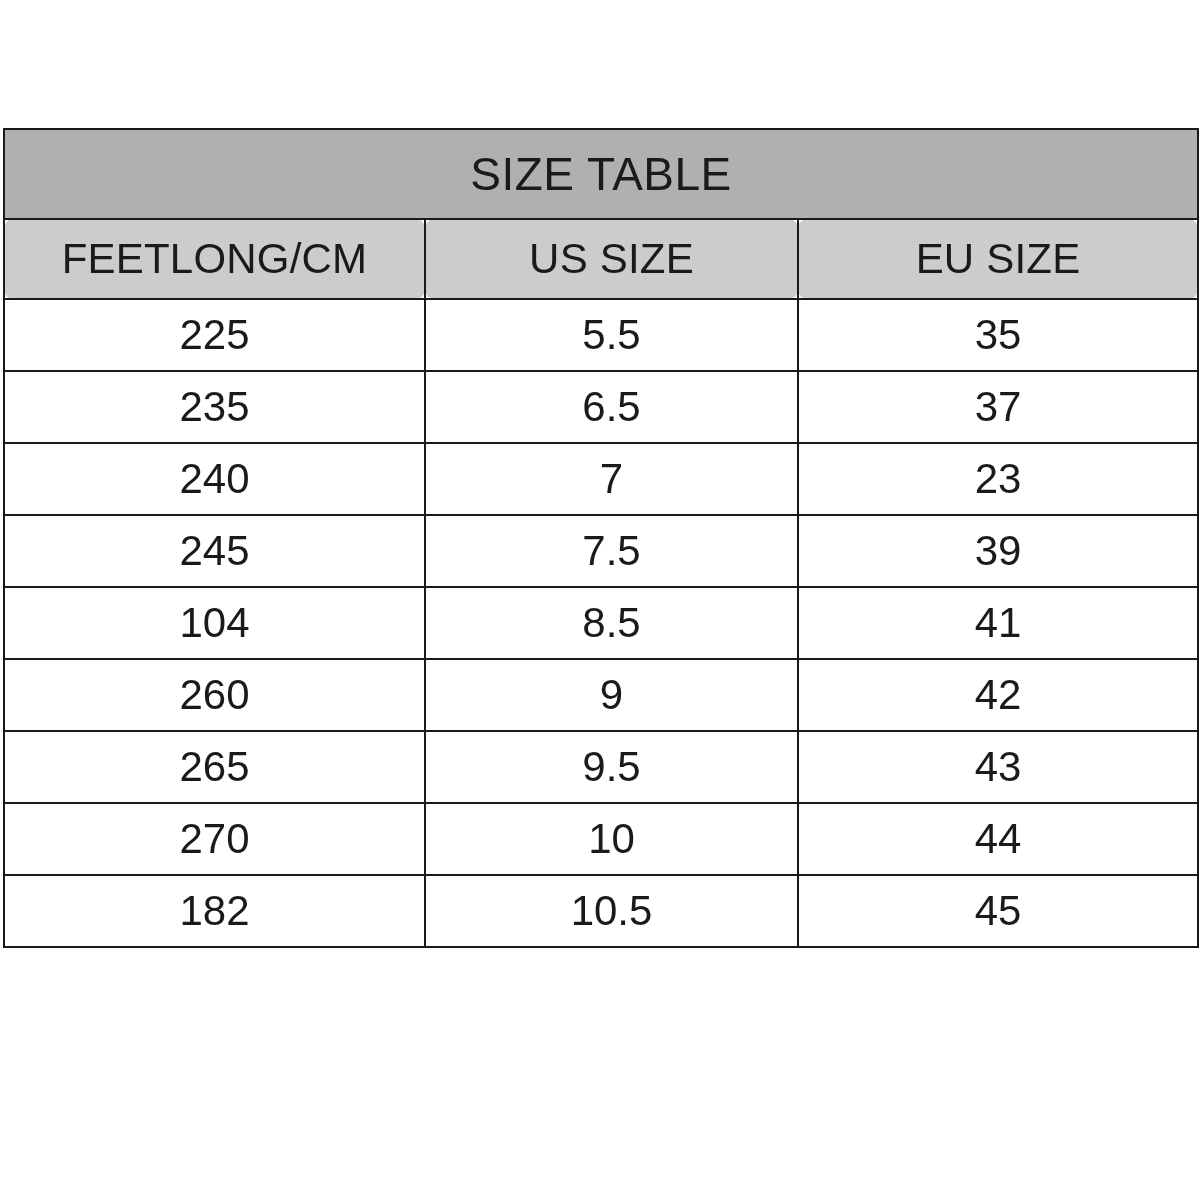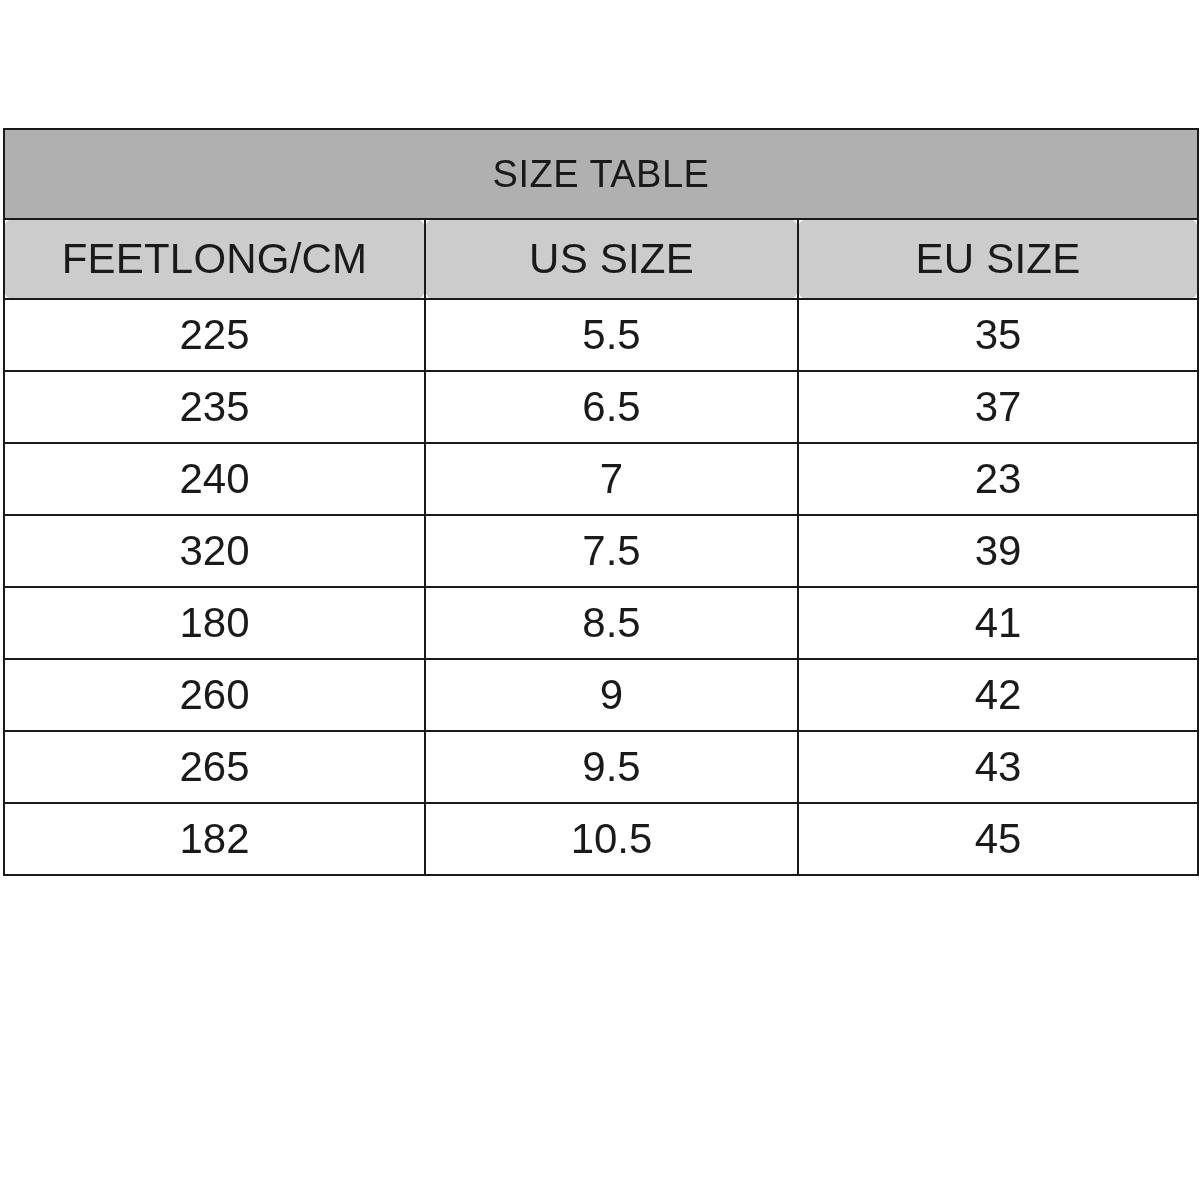--- a/index.html
+++ b/index.html
@@ -39,21 +39,21 @@
     border: 2px solid #1a1a1a;
     text-align: center;
     vertical-align: middle;
     font-weight: normal;
     color: #1a1a1a;
     padding: 0;
   }
   .title-cell {
     background: #b0b0b0;
     height: 88px;
-    font-size: 38px;
+    font-size: 46px;
     letter-spacing: 0.5px;
     margin-top: 10px;
   }
   .head-cell {
     background: #cccccc;
     height: 78px;
     font-size: 42px;
     letter-spacing: 0.2px;
     border-radius: 9px;
   }
@@ -96,40 +96,45 @@
           <td class="data-cell">235</td>
           <td class="data-cell">6.5</td>
           <td class="data-cell">37</td>
         </tr>
         <tr>
           <td class="data-cell">240</td>
           <td class="data-cell">7</td>
           <td class="data-cell">23</td>
         </tr>
         <tr>
-          <td class="data-cell">320</td>
+          <td class="data-cell">245</td>
           <td class="data-cell">7.5</td>
           <td class="data-cell">39</td>
         </tr>
         <tr>
-          <td class="data-cell">180</td>
+          <td class="data-cell">104</td>
           <td class="data-cell">8.5</td>
           <td class="data-cell">41</td>
         </tr>
         <tr>
           <td class="data-cell">260</td>
           <td class="data-cell">9</td>
           <td class="data-cell">42</td>
         </tr>
         <tr>
           <td class="data-cell">265</td>
           <td class="data-cell">9.5</td>
           <td class="data-cell">43</td>
         </tr>
         <tr>
+          <td class="data-cell">270</td>
+          <td class="data-cell">10</td>
+          <td class="data-cell">44</td>
+        </tr>
+        <tr>
           <td class="data-cell">182</td>
           <td class="data-cell">10.5</td>
           <td class="data-cell">45</td>
         </tr>
       </tbody>
     </table>
   </div>
 </div>
 
 </body></html>

